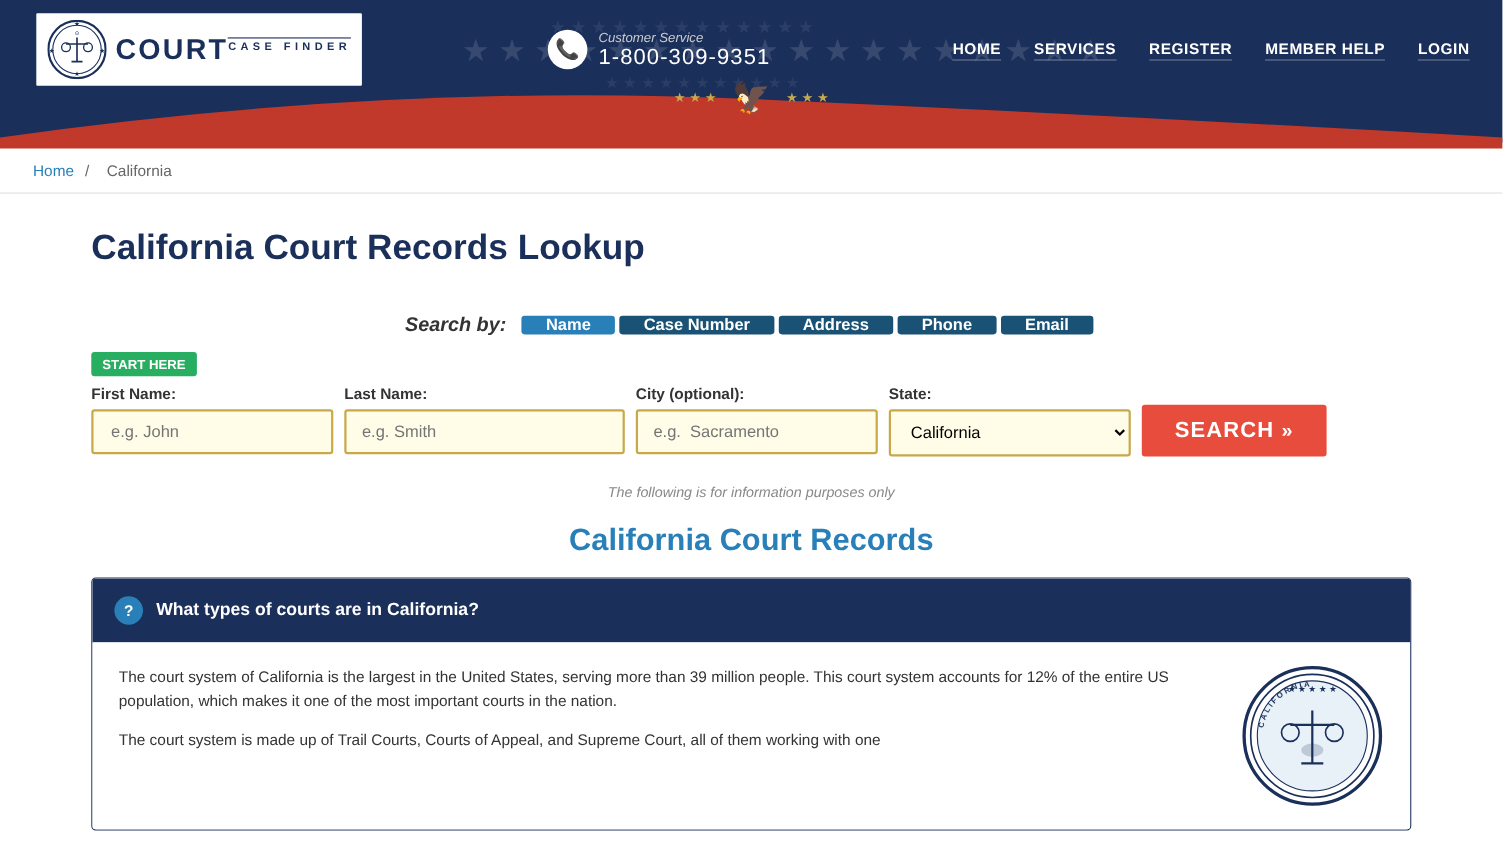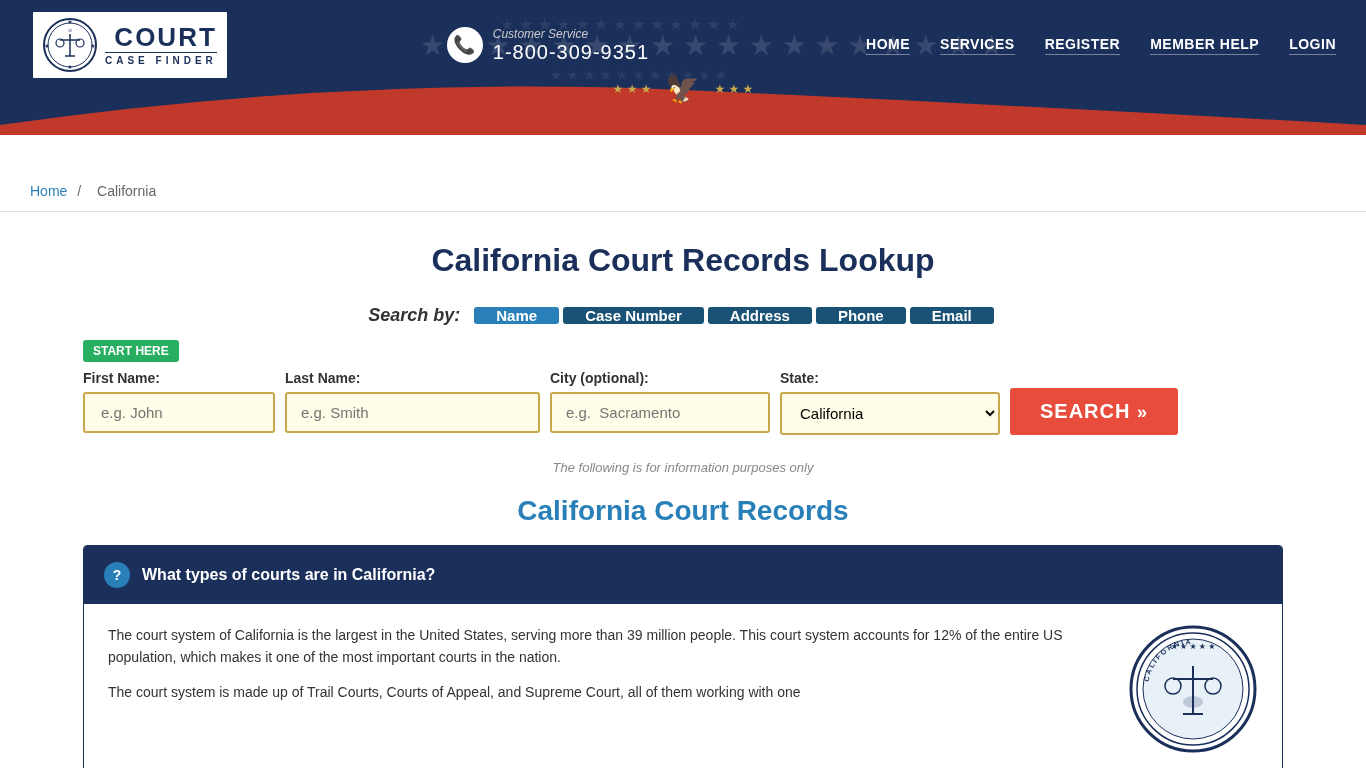--- a/index.html
+++ b/index.html
@@ -40,22 +40,21 @@
       display: flex;
       align-items: center;
       gap: 8px;
     }
     .logo-emblem {
       width: 54px;
       height: 54px;
     }
     .logo-text-area {
       display: flex;
-      flex-direction: column;
-      align-items: flex-end;
+      align-items: flex-start;
     }
     .logo-court {
       font-size: 26px;
       font-weight: 900;
       color: #1a2f5a;
       letter-spacing: 2px;
       line-height: 1;
     }
     .logo-case-finder {
       font-size: 10px;
@@ -149,41 +148,39 @@
     .red-border {
       height: 5px;
       background: #c0392b;
     }
 
     
     .breadcrumb {
       padding: 12px 30px;
       font-size: 14px;
       border-bottom: 1px solid #e0e0e0;
-      margin-top: 36px;
     }
     .breadcrumb a {
       color: #2980b9;
       text-decoration: none;
     }
     .breadcrumb span { color: #666; margin: 0 6px; }
 
     
     .main-content {
       max-width: 1280px;
       margin: 0 auto;
       padding: 30px 40px;
     }
 
     .page-title {
-      text-align: center;
       font-size: 32px;
       font-weight: bold;
       color: #1a2f5a;
-      margin-bottom: 26px;
+      margin-bottom: 42px;
     }
 
     
     .search-section {
       margin-bottom: 20px;
     }
     .search-by-row {
       display: flex;
       align-items: center;
       justify-content: center;
@@ -242,21 +239,21 @@
     }
     .form-input {
       border: 2px solid #c8a84b;
       border-radius: 3px;
       padding: 10px 14px;
       font-size: 15px;
       background: #fffde7;
       color: #999;
       outline: none;
     }
-    .input-first { width: 192px; padding-left: 16px; }
+    .input-first { width: 220px; padding-left: 16px; }
     .input-last { width: 255px; }
     .input-city { width: 220px; }
     .input-state { width: 220px; background: #fffde7; border: 2px solid #c8a84b; border-radius: 3px; padding: 10px 14px; font-size: 15px; cursor: pointer; }
 
     .search-btn {
       background: #e74c3c;
       color: #fff;
       border: none;
       padding: 12px 30px;
       font-size: 20px;

